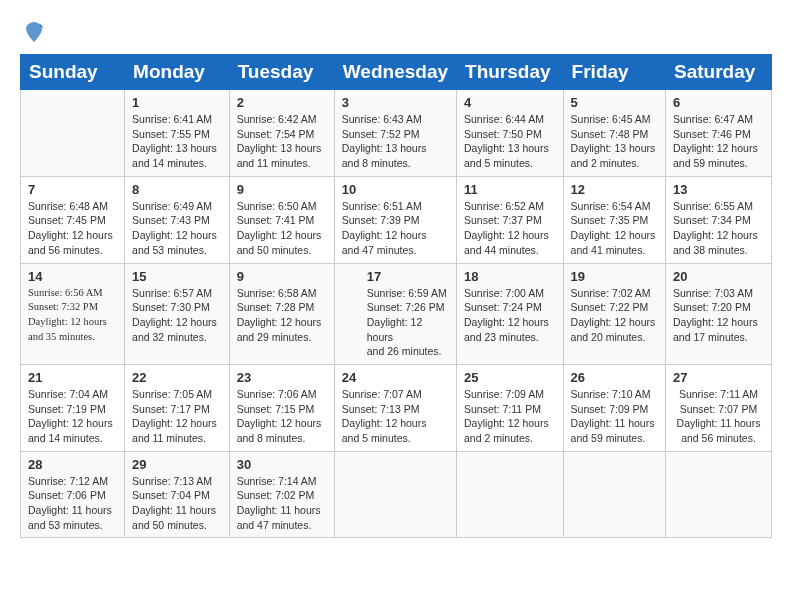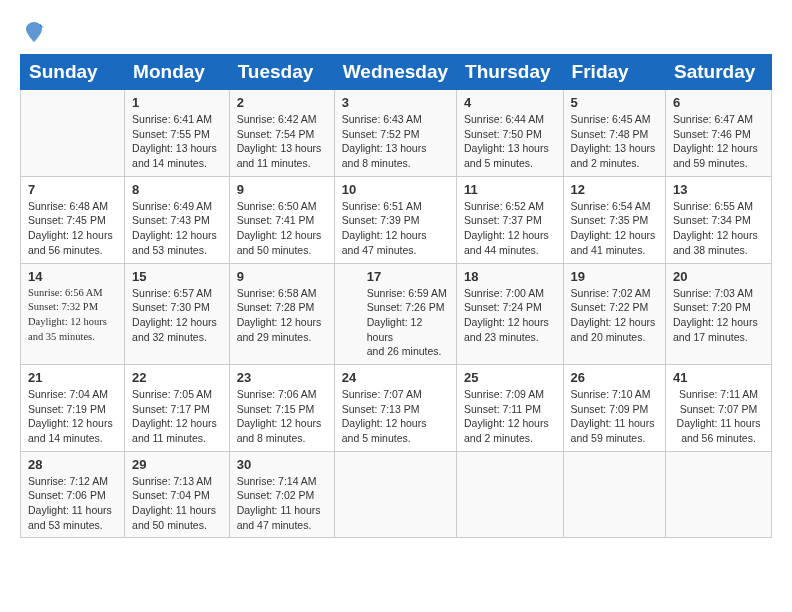--- a/index.html
+++ b/index.html
@@ -310,21 +310,21 @@
 and 2 minutes.</div>
         </td>
         <td style="background-color: rgb(255, 255, 255); margin-top: 20px;">
           <span class="day-number">26</span>
           <div class="day-info" style="white-space: pre-line;">Sunrise: 7:10 AM
 Sunset: 7:09 PM
 Daylight: 11 hours
 and 59 minutes.</div>
         </td>
         <td style="background-color: rgb(255, 255, 255);">
-          <span class="day-number">41</span>
+          <span class="day-number">27</span>
           <div class="day-info" style="white-space: pre-line; text-align: center;">Sunrise: 7:11 AM
 Sunset: 7:07 PM
 Daylight: 11 hours
 and 56 minutes.</div>
         </td>
       </tr>
       <tr>
         <td style="background-color: rgb(249, 249, 249);">
           <span class="day-number">28</span>
           <div class="day-info" style="white-space: pre-line;">Sunrise: 7:12 AM

